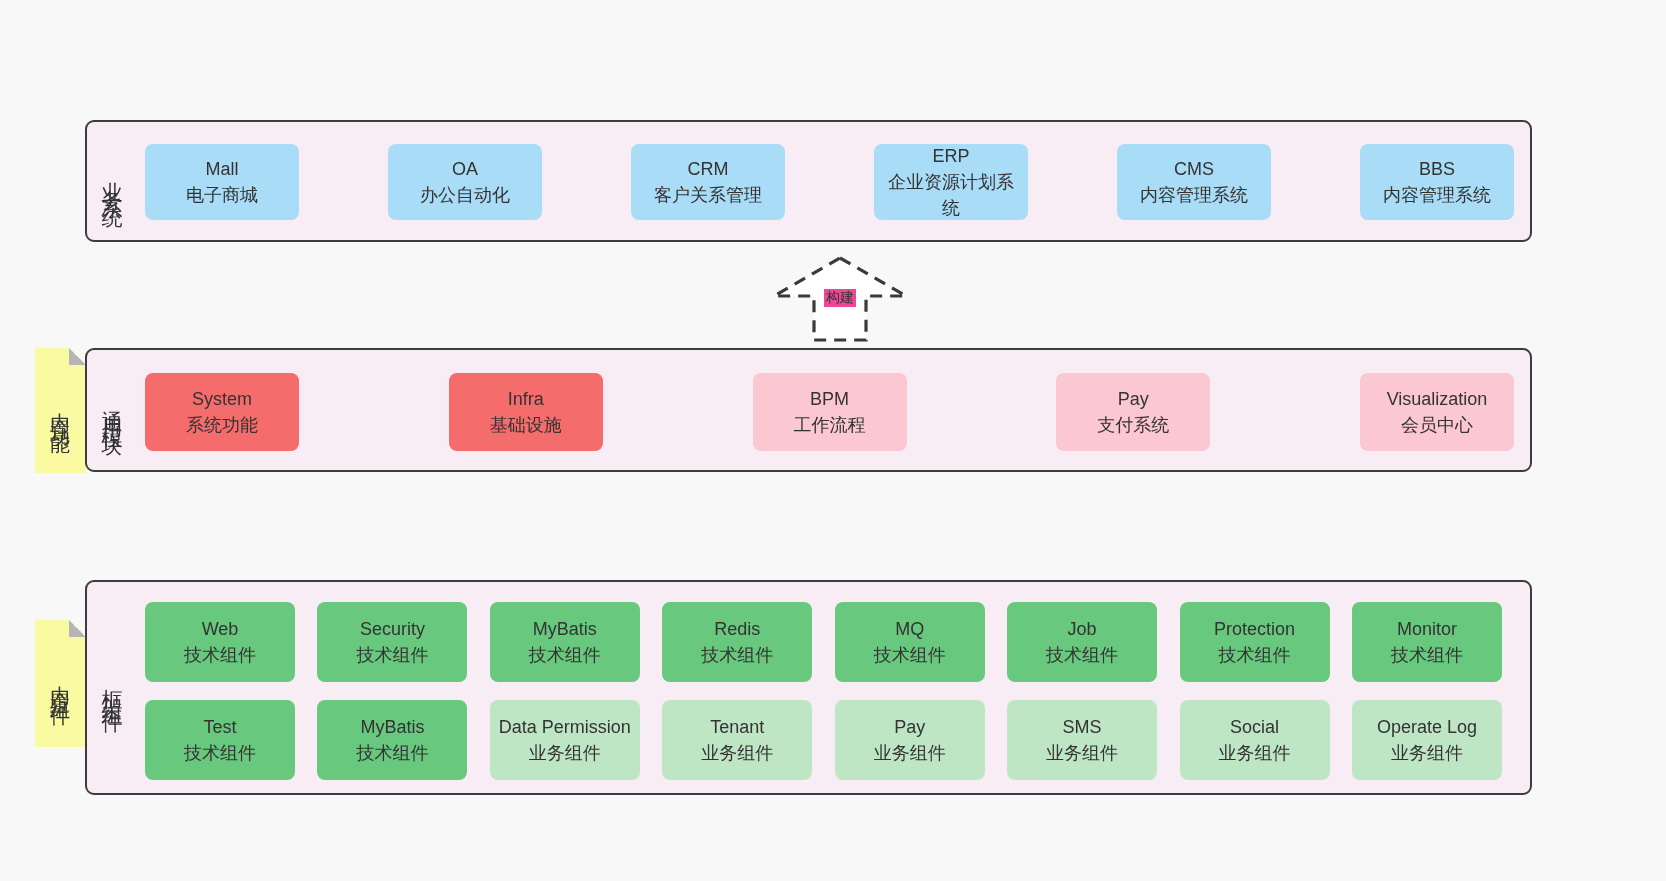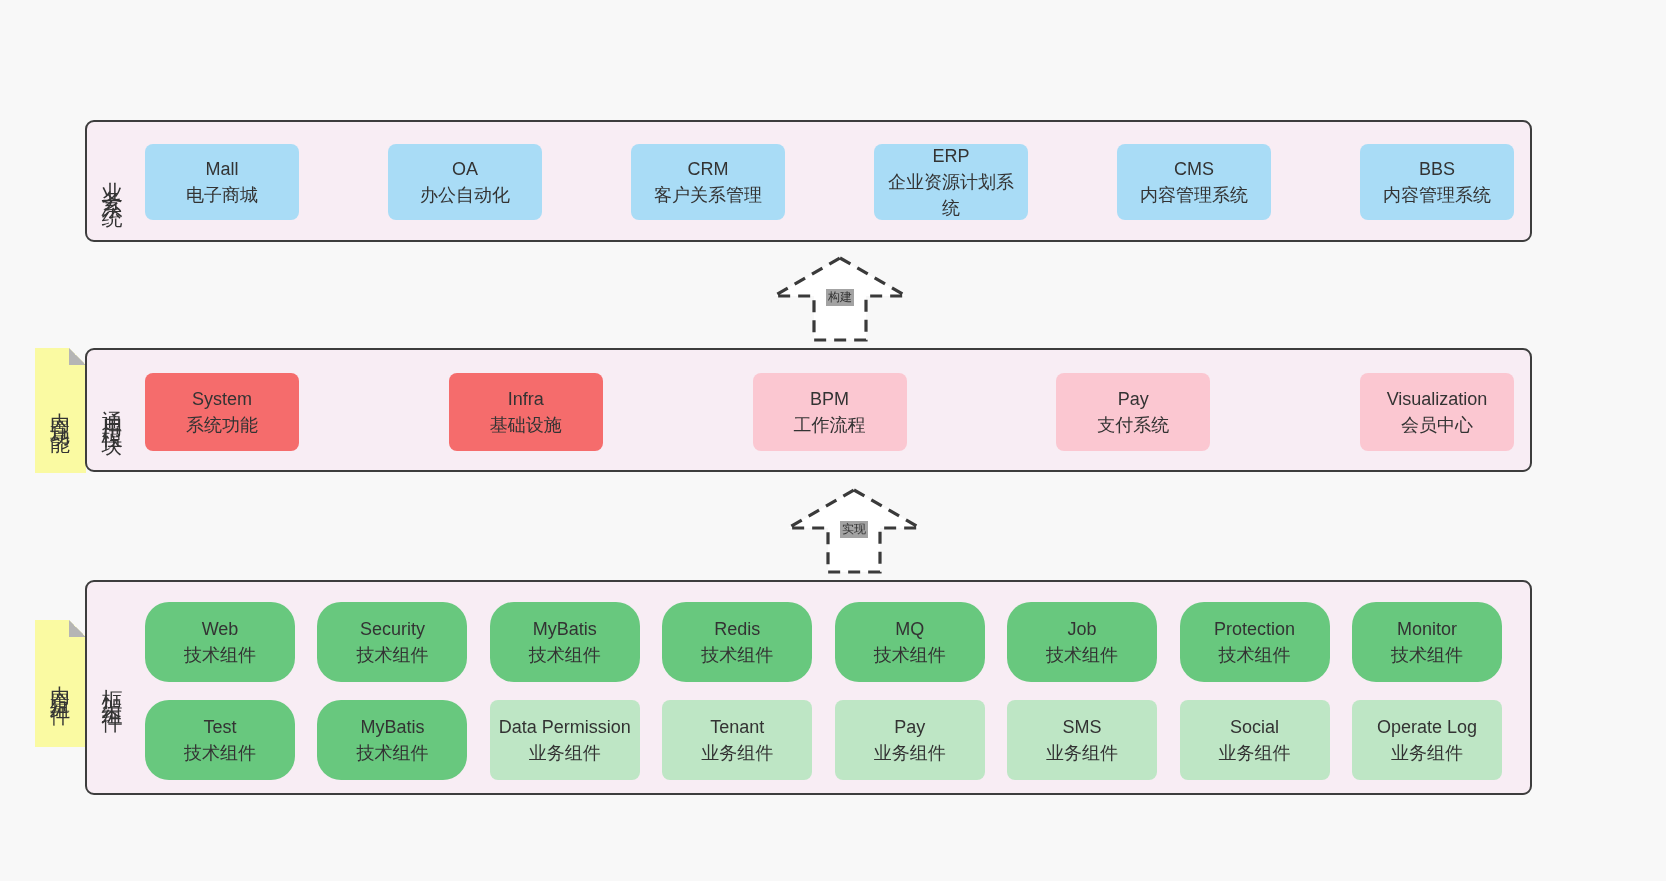--- a/index.html
+++ b/index.html
@@ -48,21 +48,21 @@
     display:flex;flex-direction:column;align-items:center;justify-content:center;
     border-radius:8px;text-align:center;
     font-size:18px;line-height:1.45;color:var(--text);
     padding:2px 6px;
   }
   .wide .box{width:154px;text-align:center;}
   .narrow .box{width:150px;}
   .v-blue{background:var(--blue);}
   .v-red{background:var(--red);}
   .v-pink{background:var(--pink);}
-  .v-green{background:var(--green);border-radius:24px;}
+  .v-green{background:var(--green);}
   .v-lightgreen{background:var(--light-green);}
 
   
   .note{
     position:absolute;left:35px;width:51px;
     background:var(--note-yellow);
     clip-path:polygon(0 0,calc(100% - 17px) 0,100% 17px,100% 100%,0 100%);
     display:flex;align-items:center;justify-content:center;
   }
   #note-modules{top:348px;height:125px;}
@@ -81,21 +81,21 @@
   .arrow-wrap{position:absolute;width:136px;height:88px;}
   #arrow-build{left:772px;top:255px;}
   #arrow-implement{left:786px;top:487px;}
   .arrow-svg{position:absolute;inset:0;width:100%;height:100%;}
   .arrow-svg polygon{
     fill:#ffffff;stroke:#3a3a3a;stroke-width:3.2;
     stroke-dasharray:12 8;stroke-linejoin:miter;
   }
   .arrow-label{
     position:absolute;left:50%;top:34px;transform:translateX(-50%);
-    background:#a3a3a3;padding:0 2px;font-size:12px;color:var(--text);
+    background:#ec4899;padding:0 2px;font-size:14px;color:var(--text);
     white-space:nowrap;
     font-family:Liberation Mono, monospace;
   }
 </style>
 </head>
 <body>
 
 <div class="canvas">
 
   <div class="panel" id="layer-business">
@@ -157,26 +157,20 @@
           <div class="box-name">Pay</div>
           <div class="box-desc">支付系统</div>
         </div>
         <div class="box v-pink">
           <div class="box-name">Visualization</div>
           <div class="box-desc">会员中心</div>
         </div>
       </div>
   </div>
 
-  <div class="arrow-wrap" id="arrow-implement">
-    <svg class="arrow-svg" viewBox="0 0 136 88">
-      <polygon points="68,3 134,41 94,41 94,85 42,85 42,41 2,41"></polygon>
-    </svg>
-    <span class="arrow-label">实现</span>
-  </div>
 
   <div class="note" id="note-components">
     <span class="note-label">内置组件</span>
   </div>
   <div class="panel" id="layer-components">
     <div class="panel-label">框架组件</div>
     <div class="boxes-row narrow" id="components-row-1">
         <div class="box v-green">
           <div class="box-name">Web</div>
           <div class="box-desc">技术组件</div>

